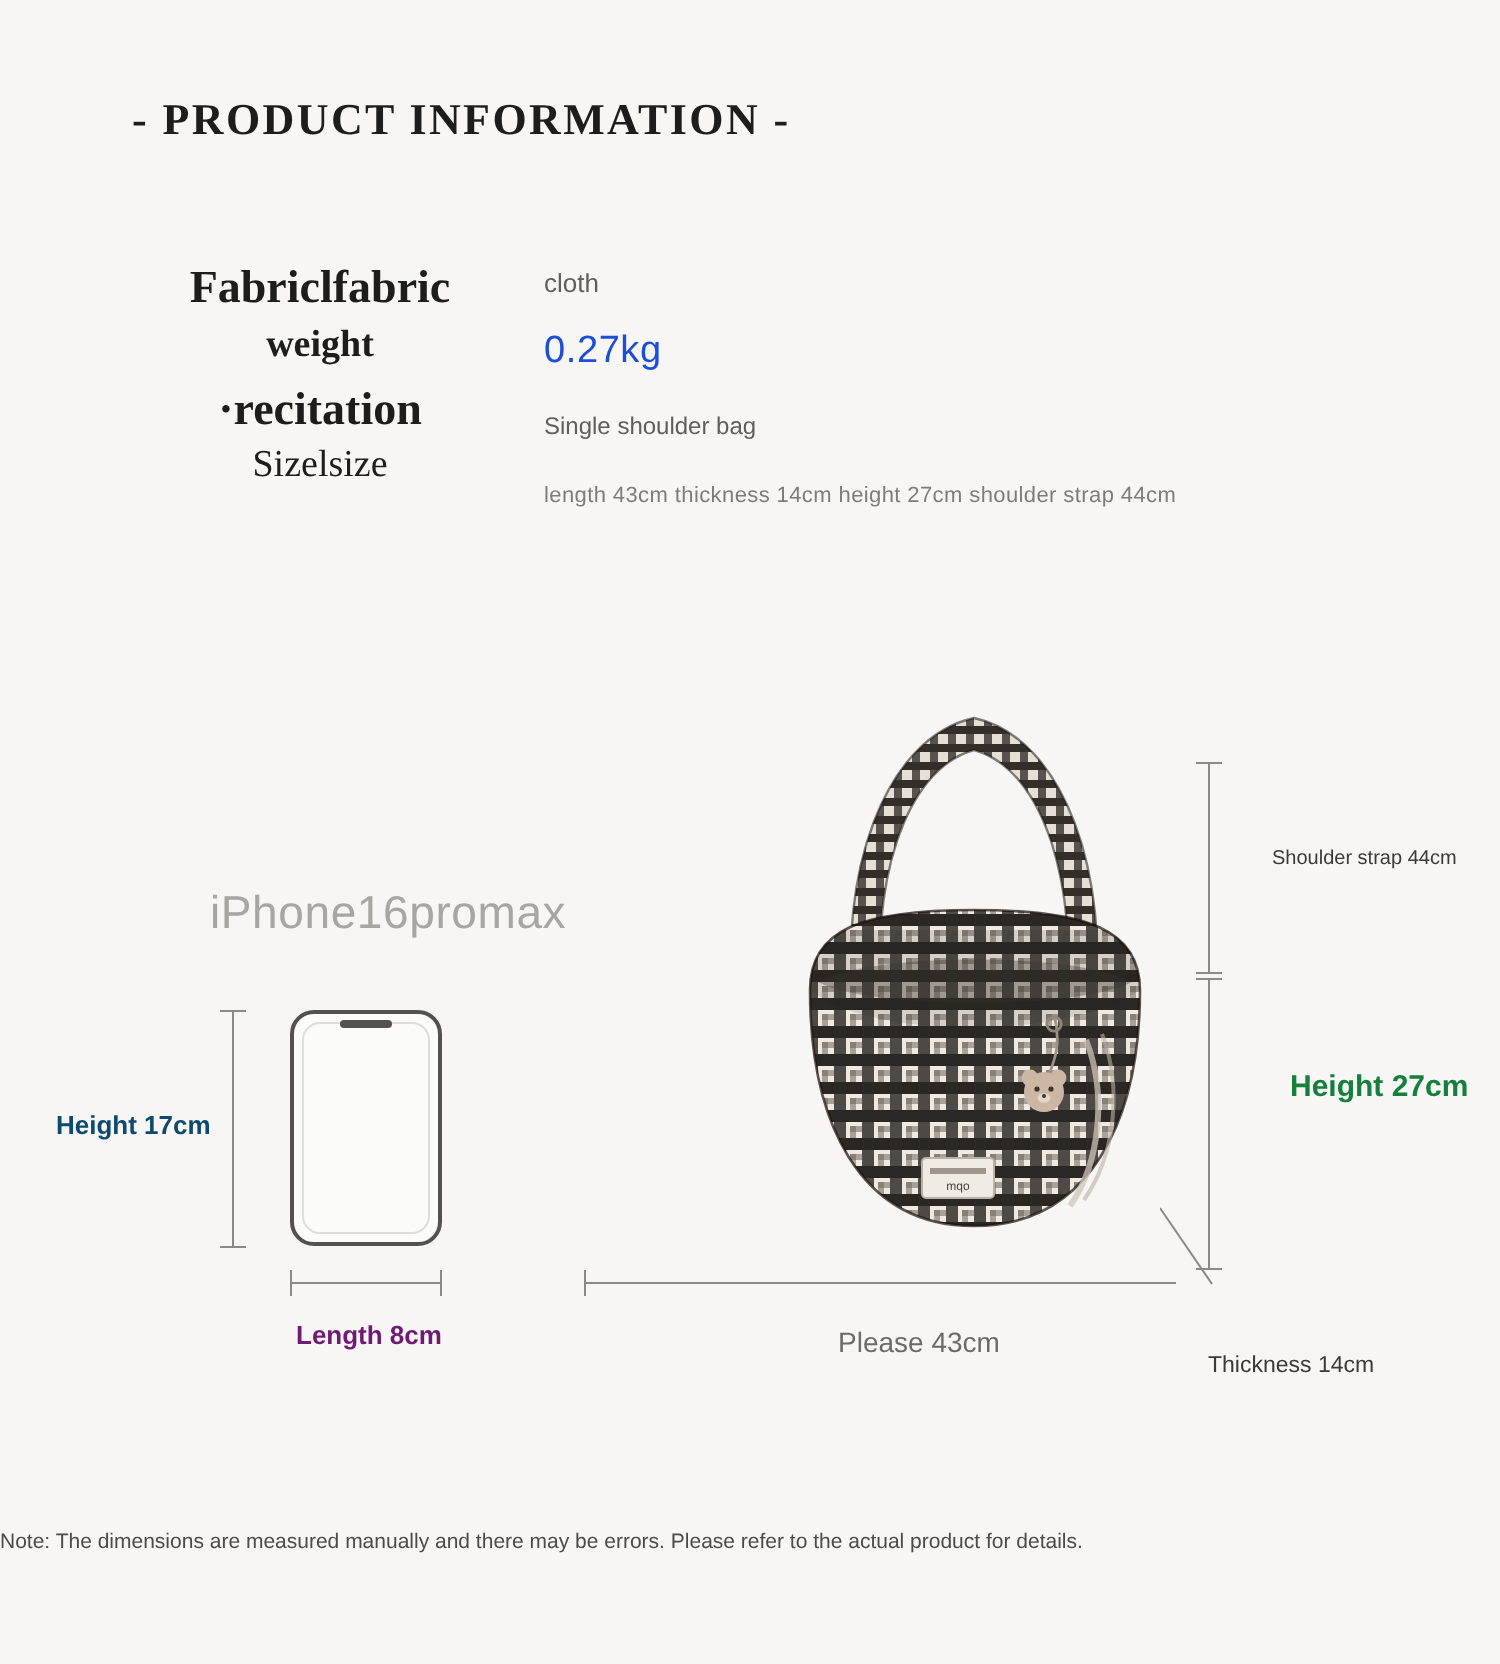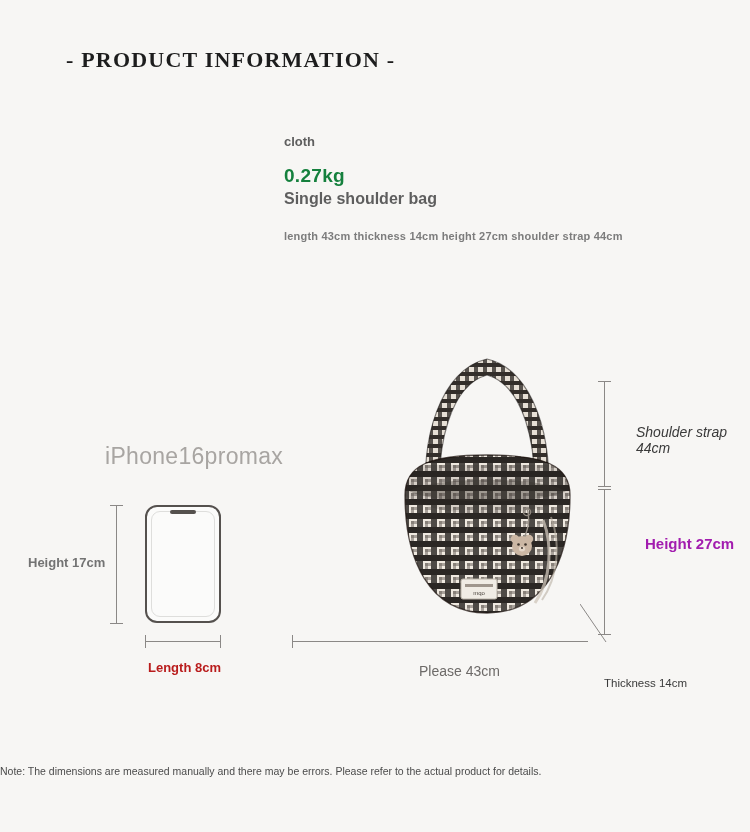--- a/index.html
+++ b/index.html
@@ -47,30 +47,29 @@
     color: #1d1d1d;
     line-height: 1.25;
   }
   .spec-label.l1 { font-size: 23px; font-weight: bold; }
   .spec-label.l2 { font-size: 19px; font-weight: bold; margin-top: 2px; }
   .spec-label.l3 { font-size: 23px; font-weight: bold; margin-top: 6px; }
   .spec-label.l4 { font-size: 19px; font-weight: normal; margin-top: 2px; }
 
   .spec-values {
     position: absolute;
-    left: 284px;
+    left: 272px;
     top: 134px;
-    font-weight: bold;
   }
   .spec-value {
     color: #6e6e6e;
   }
   .spec-value.v1 { font-size: 13px; color: #5e5e5e; }
-  .spec-value.v2 { font-size: 19px; color: #15803d; margin-top: 16px; letter-spacing: .3px; }
-  .spec-value.v3 { font-size: 16px; color: #5e5e5e; margin-top: 3px; }
+  .spec-value.v2 { font-size: 19px; color: #1d4ed8; margin-top: 16px; letter-spacing: .3px; }
+  .spec-value.v3 { font-size: 12px; color: #5e5e5e; margin-top: 19px; }
   .spec-value.v4 { font-size: 11px; color: #7c7c7c; margin-top: 22px; letter-spacing: .2px; }
 
   
   .phone-label {
     position: absolute;
     left: 105px;
     top: 443px;
     font-size: 23px;
     color: #a8a5a2;
     letter-spacing: .3px;
@@ -114,67 +113,66 @@
 
   .phone-h-line { left: 116px; top: 505px; height: 118px; }
   .phone-h-cap-top { left: 110px; top: 505px; width: 13px; height: 1px; }
   .phone-h-cap-bot { left: 110px; top: 623px; width: 13px; height: 1px; }
   .phone-height-label {
     position: absolute;
     left: 28px;
     top: 555px;
     font-size: 13px;
     font-weight: bold;
-    color: #737373;
+    color: #0c4a6e;
   }
 
   .phone-w-line { left: 145px; top: 641px; width: 76px; }
   .phone-w-cap-l { left: 145px; top: 635px; width: 1px; height: 13px; }
   .phone-w-cap-r { left: 220px; top: 635px; width: 1px; height: 13px; }
   .phone-length-label {
     position: absolute;
     left: 148px;
     top: 660px;
     font-size: 13px;
     font-weight: bold;
-    color: #b91c1c;
+    color: #701a75;
   }
 
   
   .bag-wrap {
     position: absolute;
     left: 375px;
     top: 345px;
     width: 225px;
     height: 295px;
   }
 
   
   .bag-strap-line { left: 604px; top: 381px; height: 105px; }
   .bag-strap-cap-top { left: 598px; top: 381px; width: 13px; height: 1px; }
   .bag-strap-cap-bot { left: 598px; top: 486px; width: 13px; height: 1px; }
   .bag-strap-label {
     position: absolute;
     left: 636px;
     top: 424px;
-    font-size: 14px;
+    font-size: 10px;
     color: #3a3a3a;
-    font-style: italic;
   }
 
   .bag-height-line { left: 604px; top: 489px; height: 145px; }
   .bag-height-cap-top { left: 598px; top: 489px; width: 13px; height: 1px; }
   .bag-height-cap-bot { left: 598px; top: 634px; width: 13px; height: 1px; }
   .bag-height-label {
     position: absolute;
     left: 645px;
     top: 535px;
     font-size: 15px;
     font-weight: bold;
-    color: #a21caf;
+    color: #15803d;
   }
 
   .bag-len-line { left: 292px; top: 641px; width: 296px; }
   .bag-len-cap-l { left: 292px; top: 635px; width: 1px; height: 13px; }
   .bag-len-label {
     position: absolute;
     left: 419px;
     top: 663px;
     font-size: 14px;
     color: #6d6a68;
@@ -199,20 +197,26 @@
     color: #4b4b4b;
   }
 </style>
 </head>
 <body>
 
 <div class="page">
 
   <div class="section-title">- PRODUCT INFORMATION -</div>
 
+  <div class="spec-labels">
+    <div class="spec-label l1">Fabriclfabric</div>
+    <div class="spec-label l2">weight</div>
+    <div class="spec-label l3">·recitation</div>
+    <div class="spec-label l4">Sizelsize</div>
+  </div>
 
   <div class="spec-values">
     <div class="spec-value v1">cloth</div>
     <div class="spec-value v2">0.27kg</div>
     <div class="spec-value v3">Single shoulder bag</div>
     <div class="spec-value v4">length 43cm thickness 14cm height 27cm shoulder strap 44cm</div>
   </div>
 
   <div class="phone-label">iPhone16promax</div>
 

